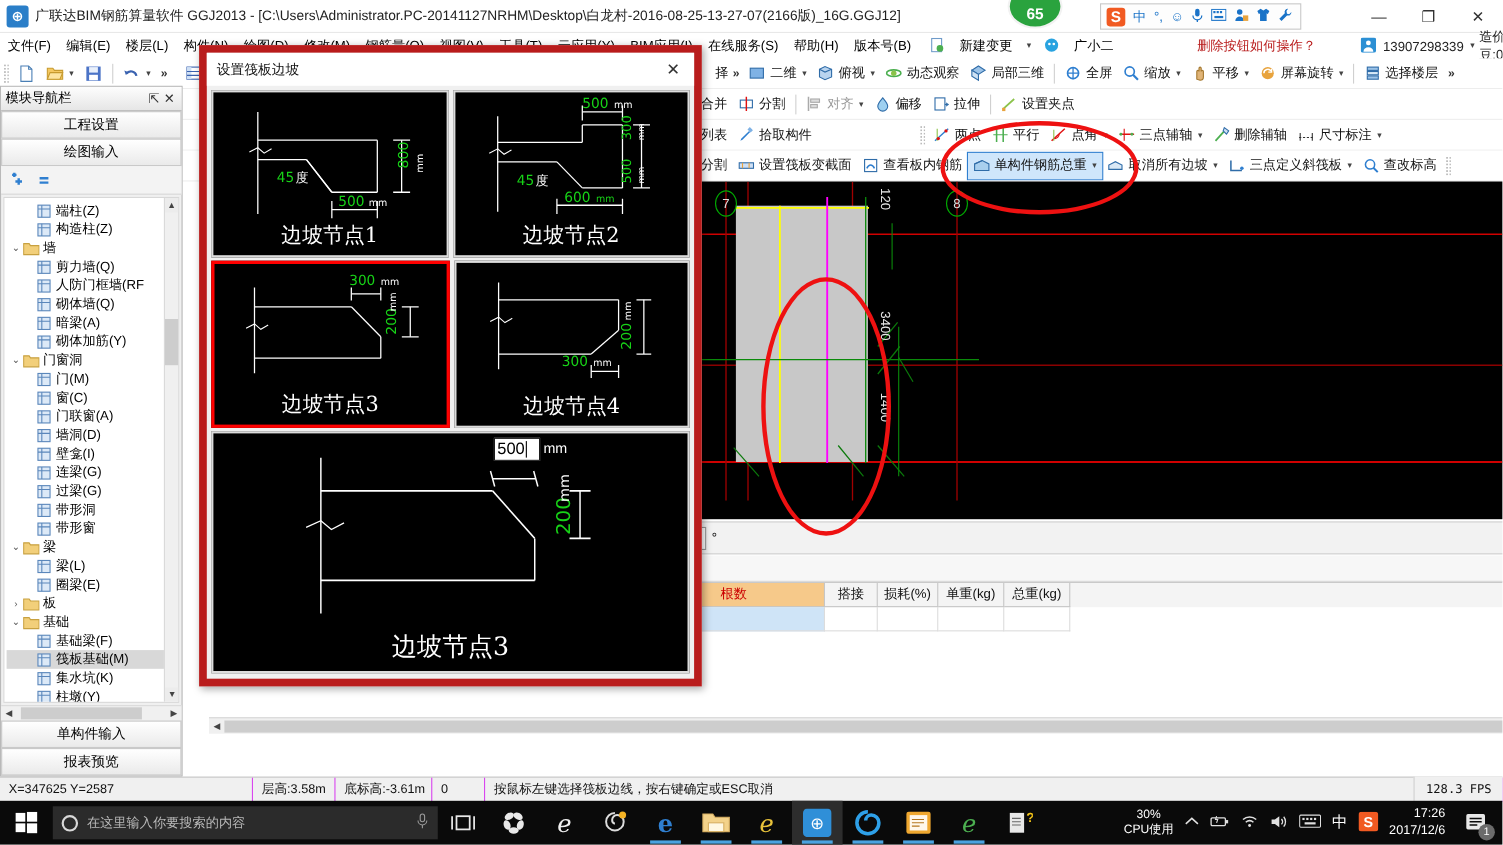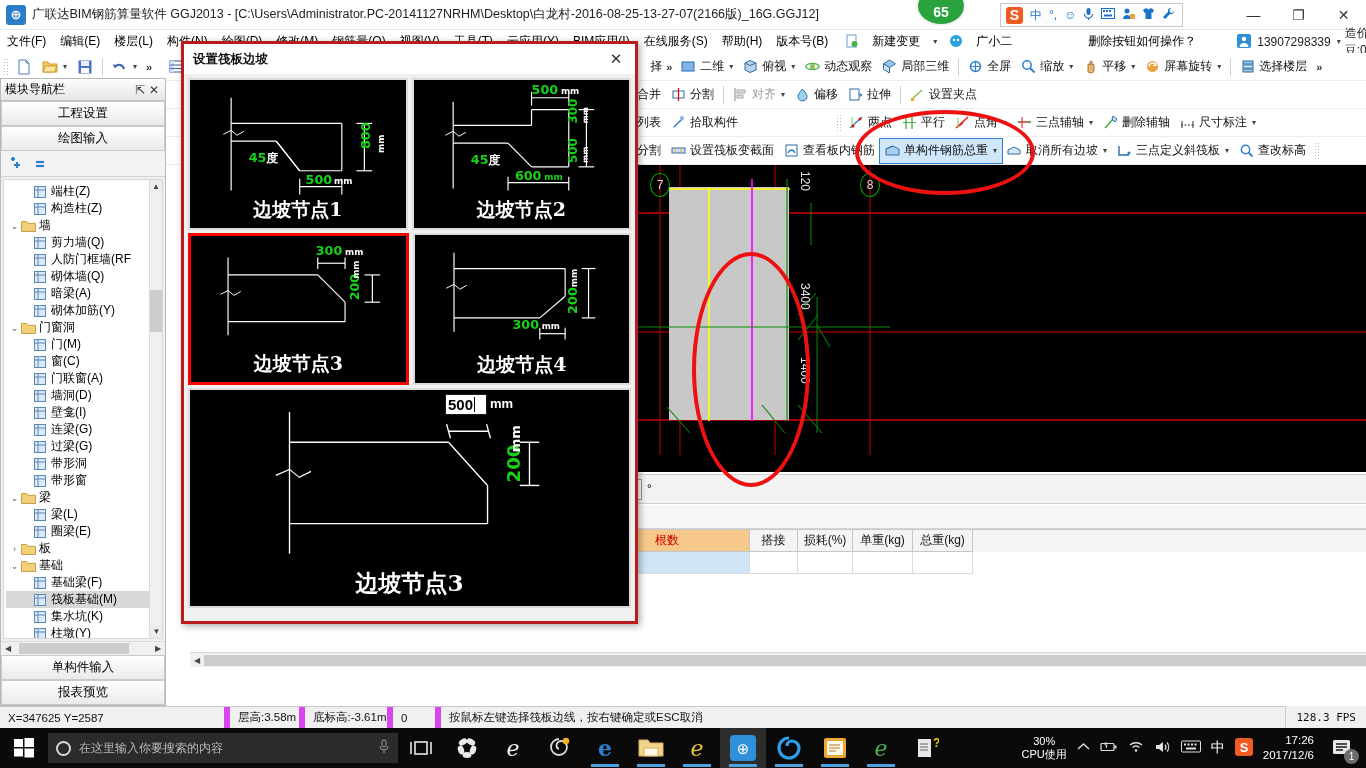--- a/index.html
+++ b/index.html
@@ -59,21 +59,21 @@
 
   
   .menubar {
     position: absolute; top: 30px; left: 0; width: 1366px; height: 23px;
     background: #ffffff; display: flex; align-items: center;
     font-size: 12px; color: #000;
   }
   .menu-item { padding: 2px 7px; white-space: nowrap; }
   .menu-extra { display: flex; align-items: center; gap: 4px; padding-left: 6px; }
   .mi-chip { display: flex; align-items: center; gap: 11px; padding: 1px 4px; white-space: nowrap; }
-  .green-q { color: #000000; font-size: 12px; white-space: nowrap; }
+  .green-q { color: #b91c1c; font-size: 12px; white-space: nowrap; }
   .user-area { display: flex; align-items: center; gap: 4px; font-size: 12px; color: #222; }
 
   
   .toolbar {
     position: absolute; left: 0; width: 1366px; height: 28px;
     background: #ffffff; display: flex; align-items: center;
     border-bottom: 1px solid #ededed;
     font-size: 12px; color: #111; overflow: hidden;
   }
   #toolbar1 { top: 53px; }
@@ -200,21 +200,21 @@
   .gt-row { display: flex; height: 22px; }
   .gt-c { border-right: 1px solid #dcdcdc; border-bottom: 1px solid #dcdcdc; }
   .gt-c.sel { background: #cfe4f7; }
 
   
   .statusbar {
     position: absolute; left: 0; top: 706px; width: 1366px; height: 22px;
     background: #f0f0f0; border-top: 1px solid #c6c6c6;
     display: flex; align-items: center; font-size: 11.5px; color: #111;
   }
-  .sb-cell { padding: 0 8px; border-right: 6px solid #d946ef; height: 22px;
+  .sb-cell { padding: 0 8px; border-right: 1px solid #d946ef; height: 22px;
              display: flex; align-items: center; white-space: nowrap; }
   .sb-grow { flex: 1; }
 
   
   .taskbar {
     position: absolute; left: 0; top: 728px; width: 1366px; height: 40px;
     background: #0a0a0a; display: flex; align-items: center; color: #fff;
   }
   .tb-start { width: 48px; height: 40px; display: flex; align-items: center; justify-content: center; }
   .tb-search {
@@ -238,24 +238,23 @@
   .fps {
     position: absolute; right: 0; top: 706px; height: 22px;
     padding: 0 10px; display: flex; align-items: center;
     font-family: "DejaVu Sans Mono", monospace; font-size: 11px; color: #111;
     background: #f0f0f0; border-left: 1px solid #cfcfcf;
   }
 
   
   .dlg {
     position: absolute; left: 181px; top: 41px; width: 457px; height: 583px;
-    background: #f0f0f0; border: 3px solid #b91c1c;
+    background: #f0f0f0; border: 7px solid #b91c1c;
     z-index: 50; display: flex; flex-direction: column;
     box-shadow: 2px 2px 7px rgba(0,0,0,.35);
-    font-weight: bold;
   }
   .dlg-title {
     height: 30px; background: #ffffff; display: flex; align-items: center;
     padding: 0 4px 0 9px; font-size: 12.5px; color: #111;
   }
   .dlg-title .t { flex: 1; }
   .dlg-x { width: 30px; height: 26px; display: flex; align-items: center; justify-content: center;
            font-size: 15px; color: #333; }
   .dlg-body { flex: 1; padding: 4px 4px 0 4px; display: flex; flex-direction: column; gap: 3px; }
   .dlg-row { display: flex; gap: 4px; height: 152px; }

